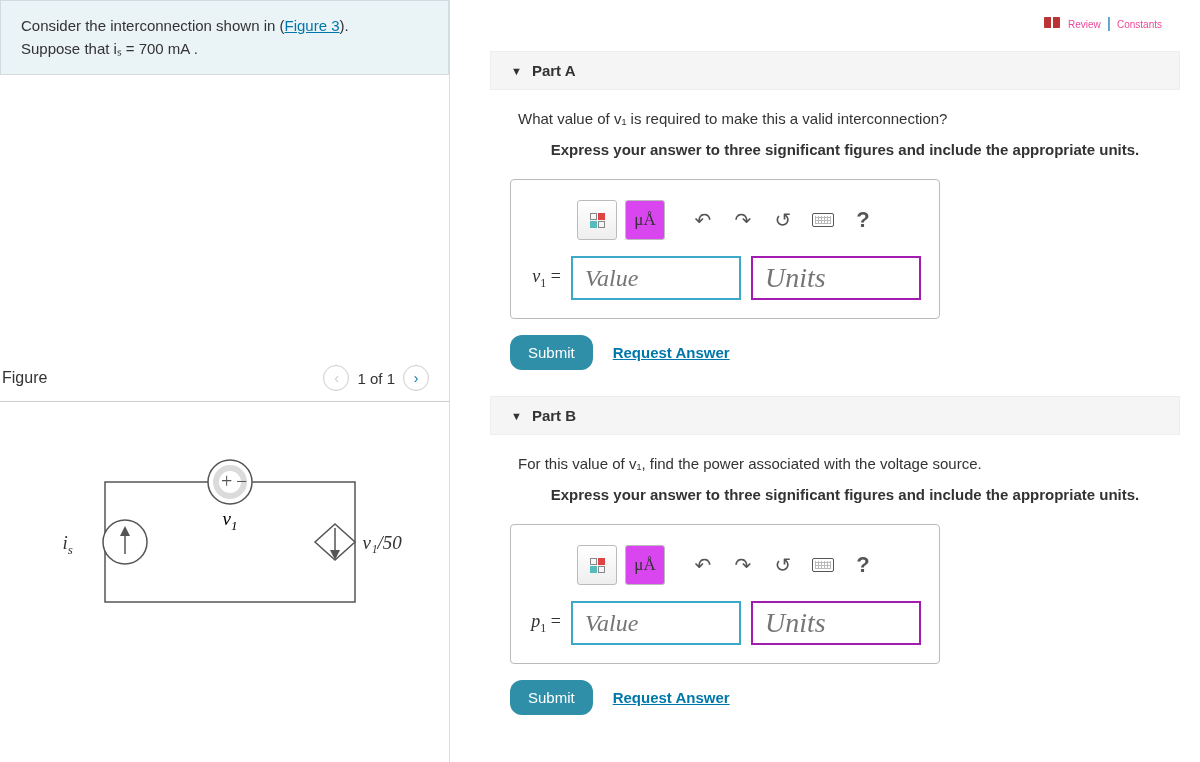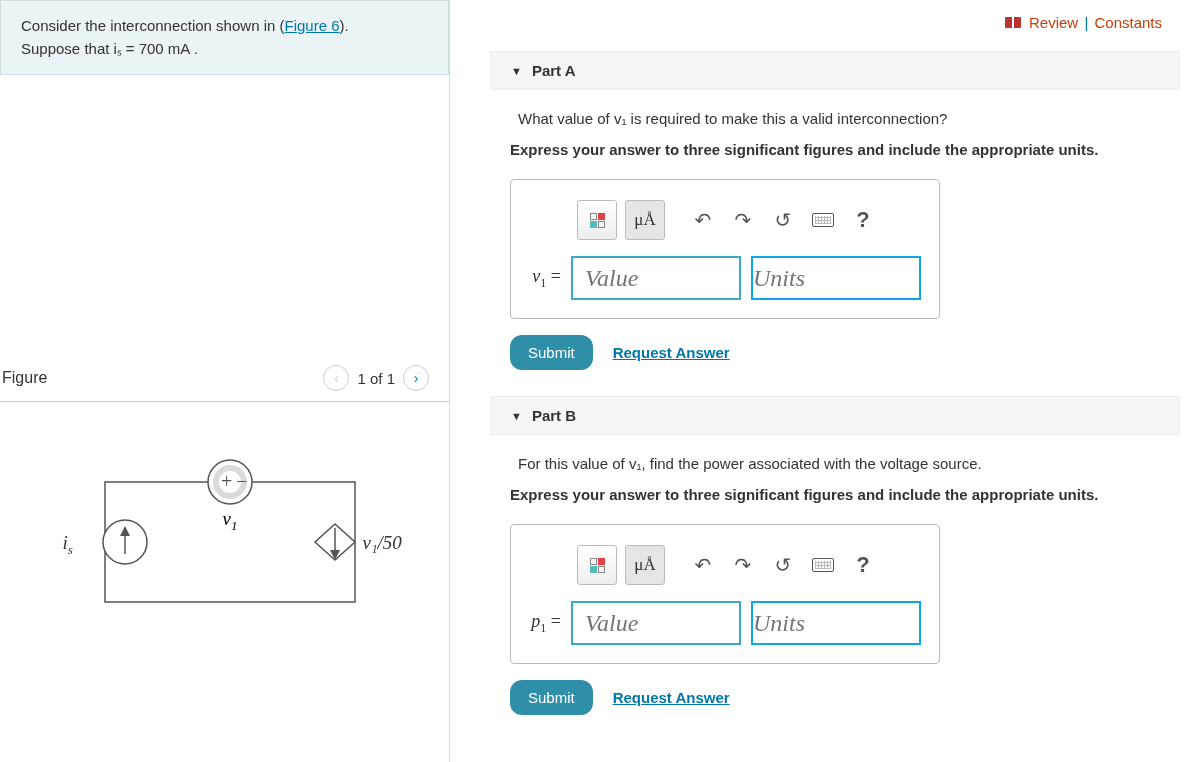--- a/index.html
+++ b/index.html
@@ -18,47 +18,47 @@
 .figure-nav { display: flex; align-items: center; gap: 8px; }
 .nav-btn { width: 26px; height: 26px; border: 1px solid #ccc; border-radius: 50%; background: #fff; color: #0077aa; display: flex; align-items: center; justify-content: center; cursor: pointer; font-size: 14px; }
 .nav-btn.dim { color: #ccc; }
 .nav-count { font-size: 15px; }
 
 .circuit { position: relative; width: 380px; height: 200px; margin: 50px auto 0; }
 .circuit svg { width: 100%; height: 100%; }
 .circuit-label { position: absolute; font-family: 'Times New Roman', serif; font-style: italic; font-size: 19px; }
 
 .top-links { text-align: right; padding: 14px 18px 0 0; }
-.top-links a { color: #c2410c; text-decoration: none; font-size: 15px; }
+.top-links a { color: #ec4899; text-decoration: none; font-size: 10px; }
 .top-links .sep { color: #0077aa; margin: 0 2px; }
 .book-icon { display: inline-block; width: 16px; height: 12px; position: relative; margin-right: 4px; vertical-align: -1px; }
 .book-icon::before, .book-icon::after { content: ''; position: absolute; top: 0; width: 7px; height: 11px; background: #b33; }
 .book-icon::before { left: 0; border-radius: 1px 0 0 1px; }
 .book-icon::after { right: 0; border-radius: 0 1px 1px 0; }
 
 .part-section { margin-top: 20px; }
 .part-header { background: #f5f5f5; padding: 10px 20px; font-weight: bold; font-size: 15px; display: flex; align-items: center; gap: 10px; border: 1px solid #eee; }
 .part-header .caret { font-size: 11px; }
 .part-body { padding: 18px 0 6px 20px; }
 .question { margin-bottom: 8px; line-height: 1.5; margin-left: 8px; }
-.instruction { font-weight: bold; margin-bottom: 18px; line-height: 1.5; }
+.instruction { font-weight: bold; margin-bottom: 18px; line-height: 1.5; text-align: center; }
 
 .answer-box { border: 1px solid #bbb; border-radius: 4px; padding: 20px 18px 18px; width: 430px; position: relative; }
 .toolbar { display: flex; align-items: center; gap: 8px; margin-bottom: 16px; padding-left: 48px; }
-.tool-btn { width: 40px; height: 40px; border: 1px solid #bbb; border-radius: 3px; background: #e5e5e5; display: flex; align-items: center; justify-content: center; cursor: pointer; font-size: 18px; color: #555; }
+.tool-btn { width: 40px; height: 40px; border: 1px solid #bbb; border-radius: 3px; background: #d946ef; display: flex; align-items: center; justify-content: center; cursor: pointer; font-size: 18px; color: #555; }
 .tool-btn.template { background: linear-gradient(#fff, #eee); }
 .tool-btn.units-btn { font-family: 'Times New Roman', serif; font-size: 17px; color: #333; }
 .tool-simple { width: 32px; height: 32px; display: flex; align-items: center; justify-content: center; cursor: pointer; font-size: 20px; color: #555; }
 .tool-help { font-size: 22px; font-weight: bold; }
 
 .input-row { display: flex; align-items: center; gap: 10px; }
 .var-label { font-family: 'Times New Roman', serif; font-style: italic; font-size: 18px; width: 38px; text-align: right; }
 .var-label sub { font-size: 12px; font-style: normal; }
 .value-input { width: 170px; height: 44px; border: 2px solid #3da9c9; background: #fff; font-family: 'Times New Roman', serif; font-style: italic; font-size: 24px; color: #999; padding: 0 12px; outline: none; }
-.units-input { width: 170px; height: 44px; border: 2px solid #0ea5e9; background: #fff; font-family: 'Times New Roman', serif; font-style: italic; font-size: 24px; color: #999; padding: 0 0; outline: none; }
+.units-input { width: 170px; height: 44px; border: 2px solid #a21caf; background: #fff; font-family: 'Times New Roman', serif; font-style: italic; font-size: 28px; color: #999; padding: 0 12px; outline: none; }
 
 .submit-row { display: flex; align-items: center; gap: 20px; margin-top: 16px; }
 .submit-btn { background: #2f8fa8; color: #fff; border: none; padding: 9px 18px; font-size: 15px; border-radius: 12px; cursor: pointer; }
 .request-link { color: #0077aa; text-decoration: underline; font-weight: bold; font-size: 15px; cursor: pointer; }
 
 .template-icon { display: flex; flex-direction: column; gap: 1px; }
 .template-icon .trow { display: flex; gap: 1px; }
 .template-icon .tcell { width: 7px; height: 7px; border: 1px solid #888; }
 .template-icon .tcell.red { background: #d44; border-color: #d44; }
 .template-icon .tcell.blue { background: #5bb; border-color: #5bb; }
@@ -66,21 +66,21 @@
 .keyboard-icon { width: 22px; height: 14px; border: 1.5px solid #555; border-radius: 2px; position: relative; }
 .keyboard-icon::after { content: ''; position: absolute; left: 2px; right: 2px; top: 2px; bottom: 2px; background: repeating-linear-gradient(90deg, #555 0 1px, transparent 1px 3px), repeating-linear-gradient(0deg, #555 0 1px, transparent 1px 3px); opacity: 0.4; }
 </style>
 </head>
 <body>
 
 <div class="container">
   <div class="left-col">
     <div class="problem-statement">
       <div class="line">
-        <span>Consider the interconnection shown in (</span><a href="#" class="figure-link">Figure 6</a><span>).</span>
+        <span>Consider the interconnection shown in (</span><a href="#" class="figure-link">Figure 3</a><span>).</span>
       </div>
       <div class="line">Suppose that iₛ = 700 mA .</div>
     </div>
 
     <div class="figure-section">
       <div class="figure-header">
         <span class="figure-title">Figure</span>
         <div class="figure-nav">
           <button class="nav-btn dim">‹</button>
           <span class="nav-count">1 of 1</span>

